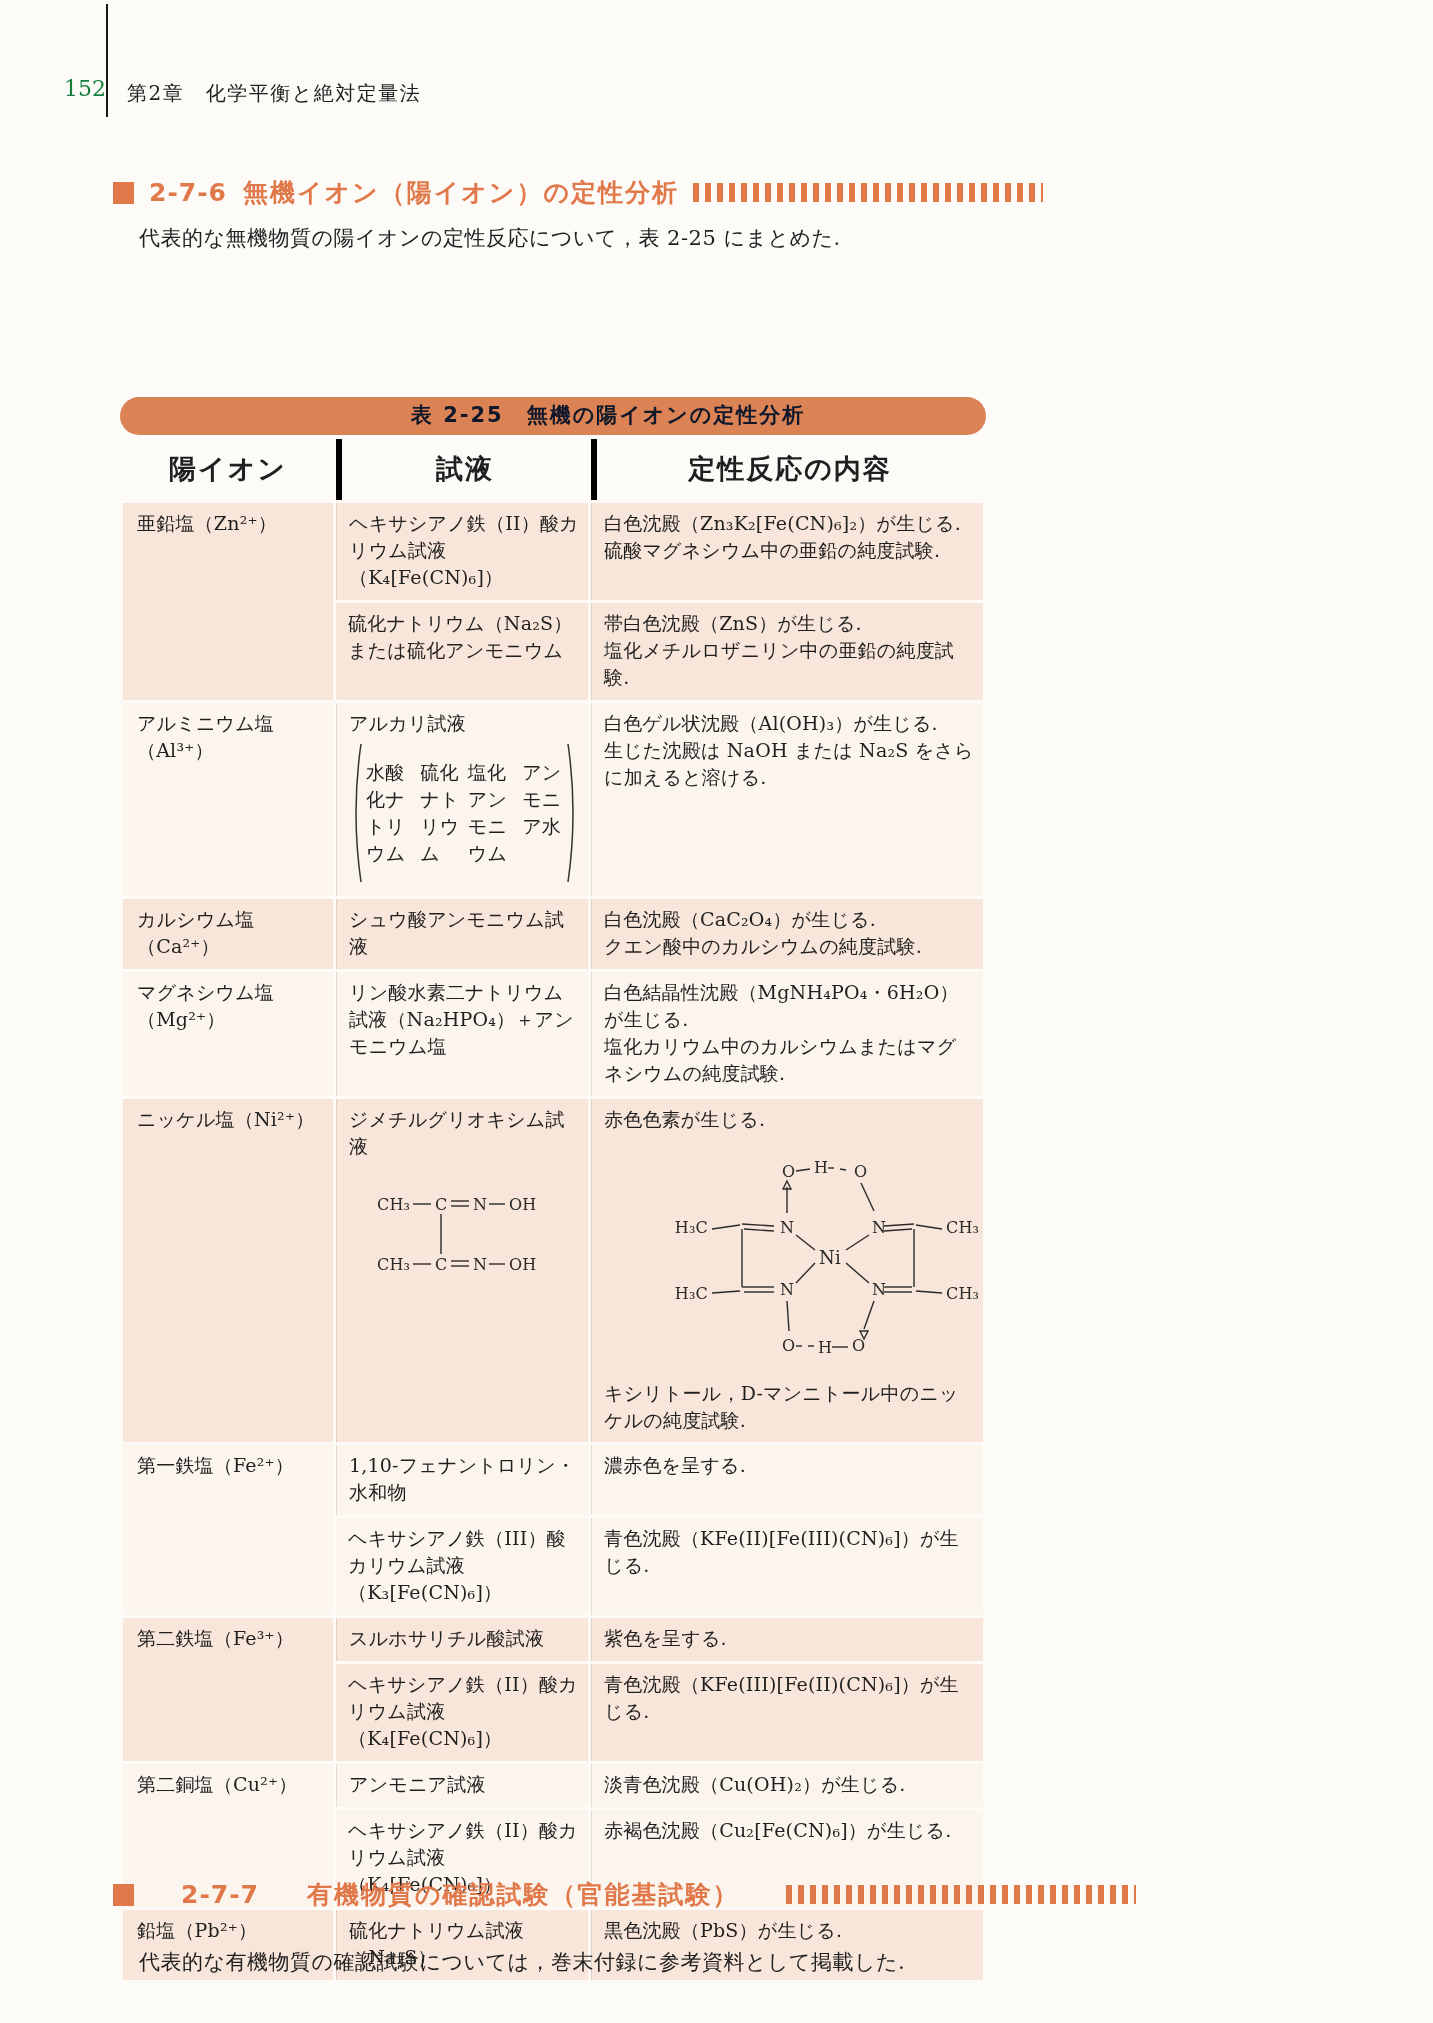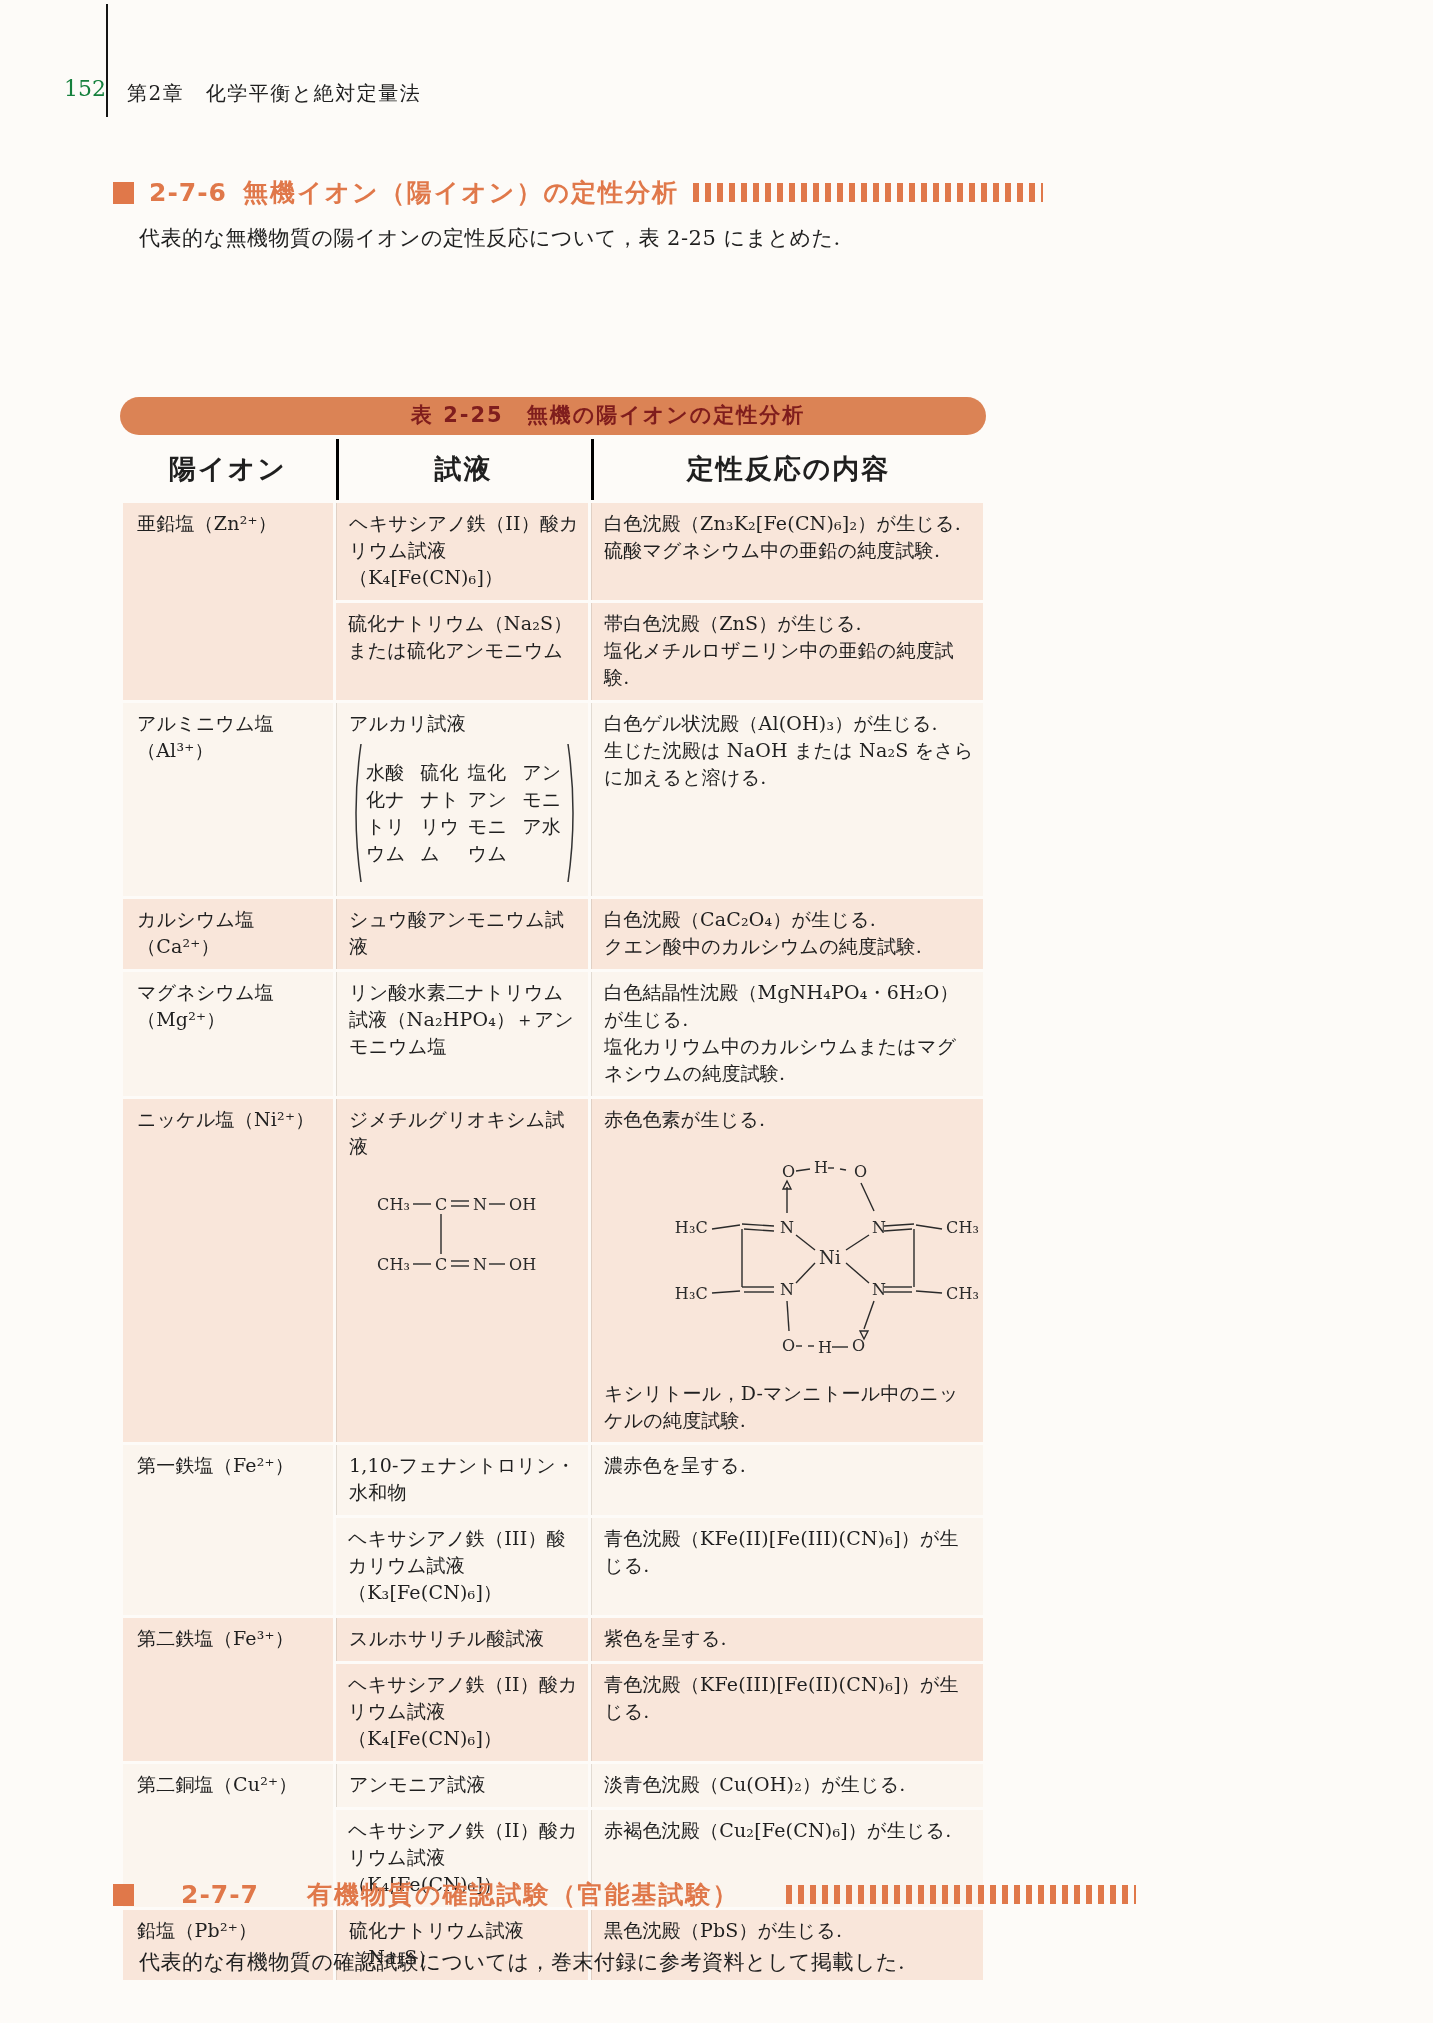--- a/index.html
+++ b/index.html
@@ -19,28 +19,28 @@
   .sec1{top:176px;} .sec2{top:1878px;gap:32px;}
   .sq{width:21px; height:22px; background:var(--accent); display:inline-block; margin-right:15px; flex:none;}
   .sec-num{font-size:25px; letter-spacing:1px; margin-right:16px;}
   .sec-title{font-size:25px; letter-spacing:2px;}
   .ticks{width:350px; height:19px; margin-left:14px; flex:none;
          background:repeating-linear-gradient(to right, var(--accent) 0 6px, transparent 6px 12px);}
   .bodytext{position:absolute; left:139px; margin:0; font-size:21px; letter-spacing:0.5px;}
   .body1{top:224px;} .body2{top:1948px;}
   
   .tablewrap{position:absolute; left:120px; top:397px; width:866px;}
-  .tbar{height:38px; border-radius:19px; background:var(--bar); color:#7f1d1d;
+  .tbar{height:38px; border-radius:19px; background:var(--bar); color:#0f172a;
         font-family:"DejaVu Sans","Liberation Sans",sans-serif; font-weight:bold; font-size:21px;
         letter-spacing:2px; text-align:center; line-height:37px; padding-left:110px; box-sizing:border-box;}
   table.iontable{width:100%; border-collapse:separate; border-spacing:3px; margin-top:1px; table-layout:fixed;}
   col.c1{width:210px;} col.c2{width:252px;} col.c3{width:392px;}
   .iontable th{font-family:"DejaVu Sans","Liberation Sans",sans-serif; font-size:27px; font-weight:bold;
         padding:12px 2px 13px 2px; letter-spacing:2px;}
-  .iontable th + th{border-left:3px solid #000000;}
+  .iontable th + th{border-left:6px solid #000000;}
   .iontable td{font-size:19px; line-height:1.42; padding:7px 8px 9px 12px; vertical-align:top; letter-spacing:0.2px;}
   .iontable td + td{border-left:1px solid rgba(160,150,140,0.28);}
   .iontable td:first-child{border-left:none;}
   tr.pink td{background:var(--pink);margin-left:24px;}
   tr.white td{background:var(--whiterow);}
   td.ion{padding-left:14px;}
   td .cellline{margin:0;}
   
   .paren-list{display:flex; align-items:center; margin:4px 0 2px 0;}
   .paren-list svg{flex:none;}

